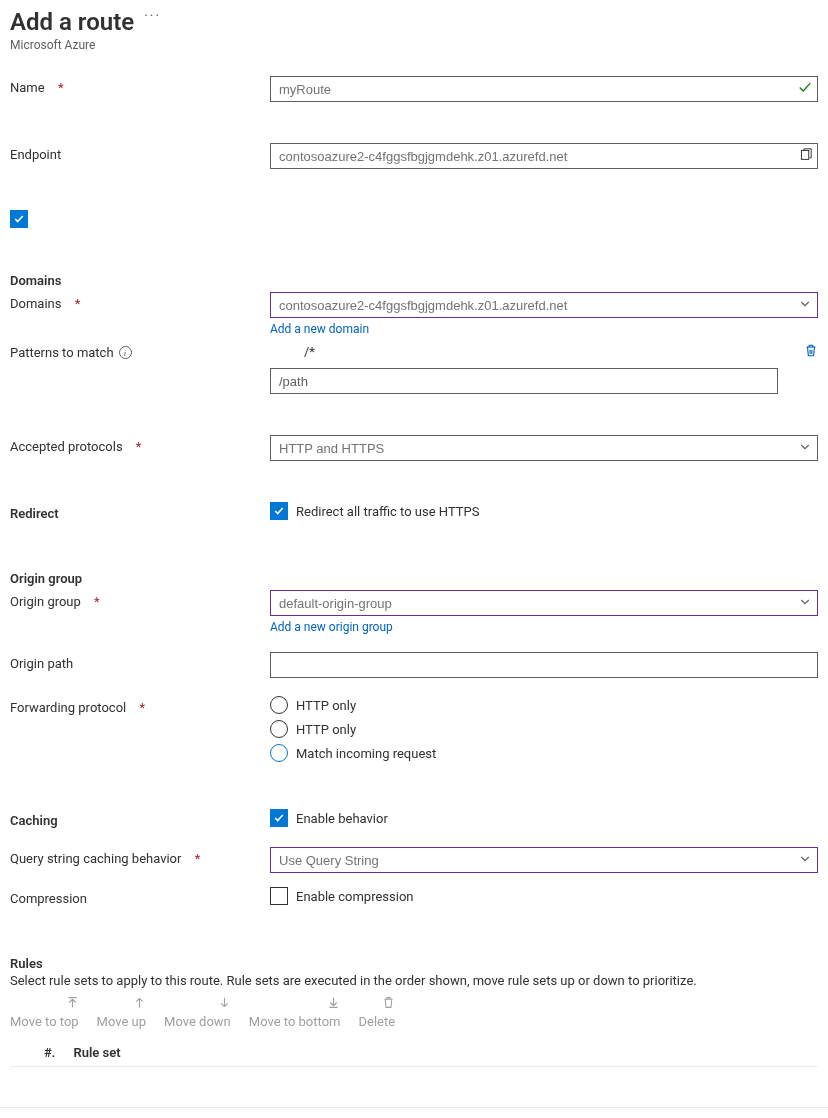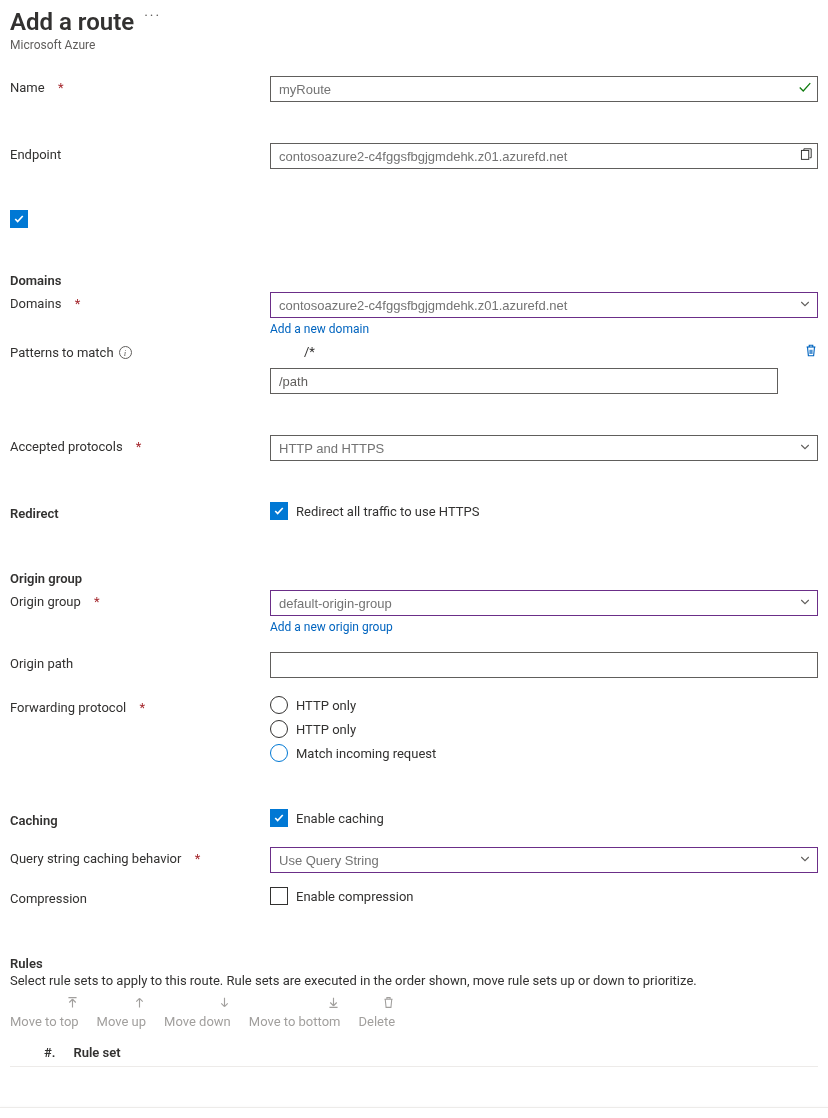--- a/index.html
+++ b/index.html
@@ -244,21 +244,21 @@
 
     <div class="row section">
       <div class="lab bold">Caching</div>
       <div class="ctl">
         <div class="opt-row">
           <span class="checkbox checked">
             <svg width="12" height="12" viewBox="0 0 16 16" fill="none" stroke="#fff" stroke-width="2.2">
                 <path d="M3 8l3.2 3.5L13 4"></path>
               </svg>
           </span>
-          <span>Enable caching</span>
+          <span>Enable behavior</span>
         </div>
       </div>
     </div>
 
     <div class="row">
       <div class="lab"><span>Query string caching behavior</span>&nbsp;<span class="req">*</span></div>
       <div class="ctl">
         <div class="select validated">
           <span>Use Query String</span>
           <span class="ic-right">

